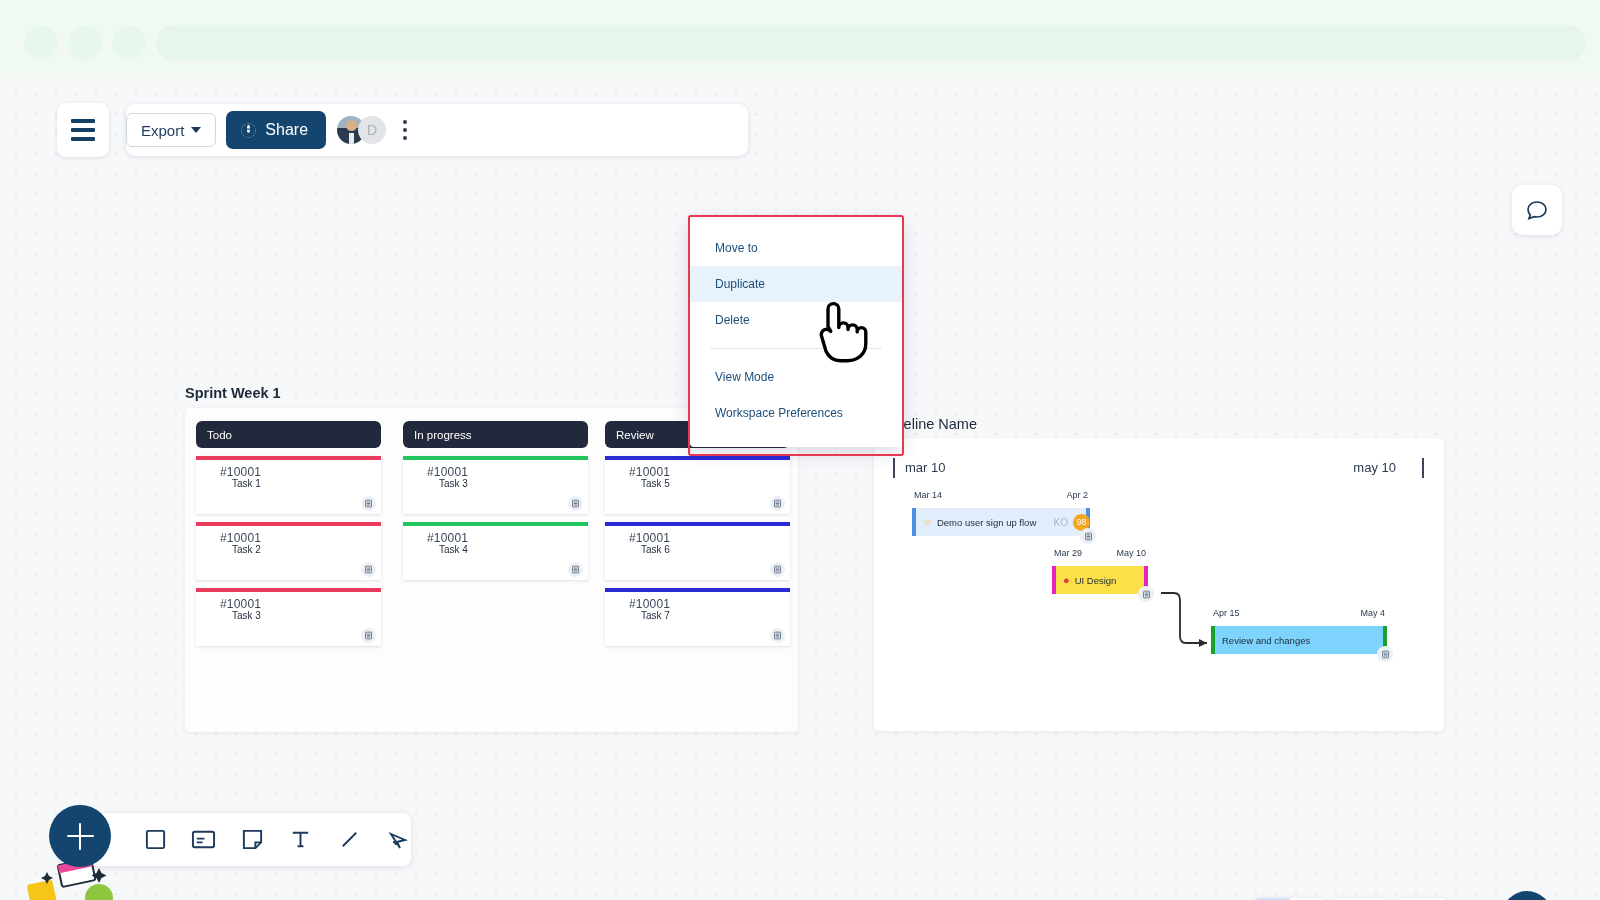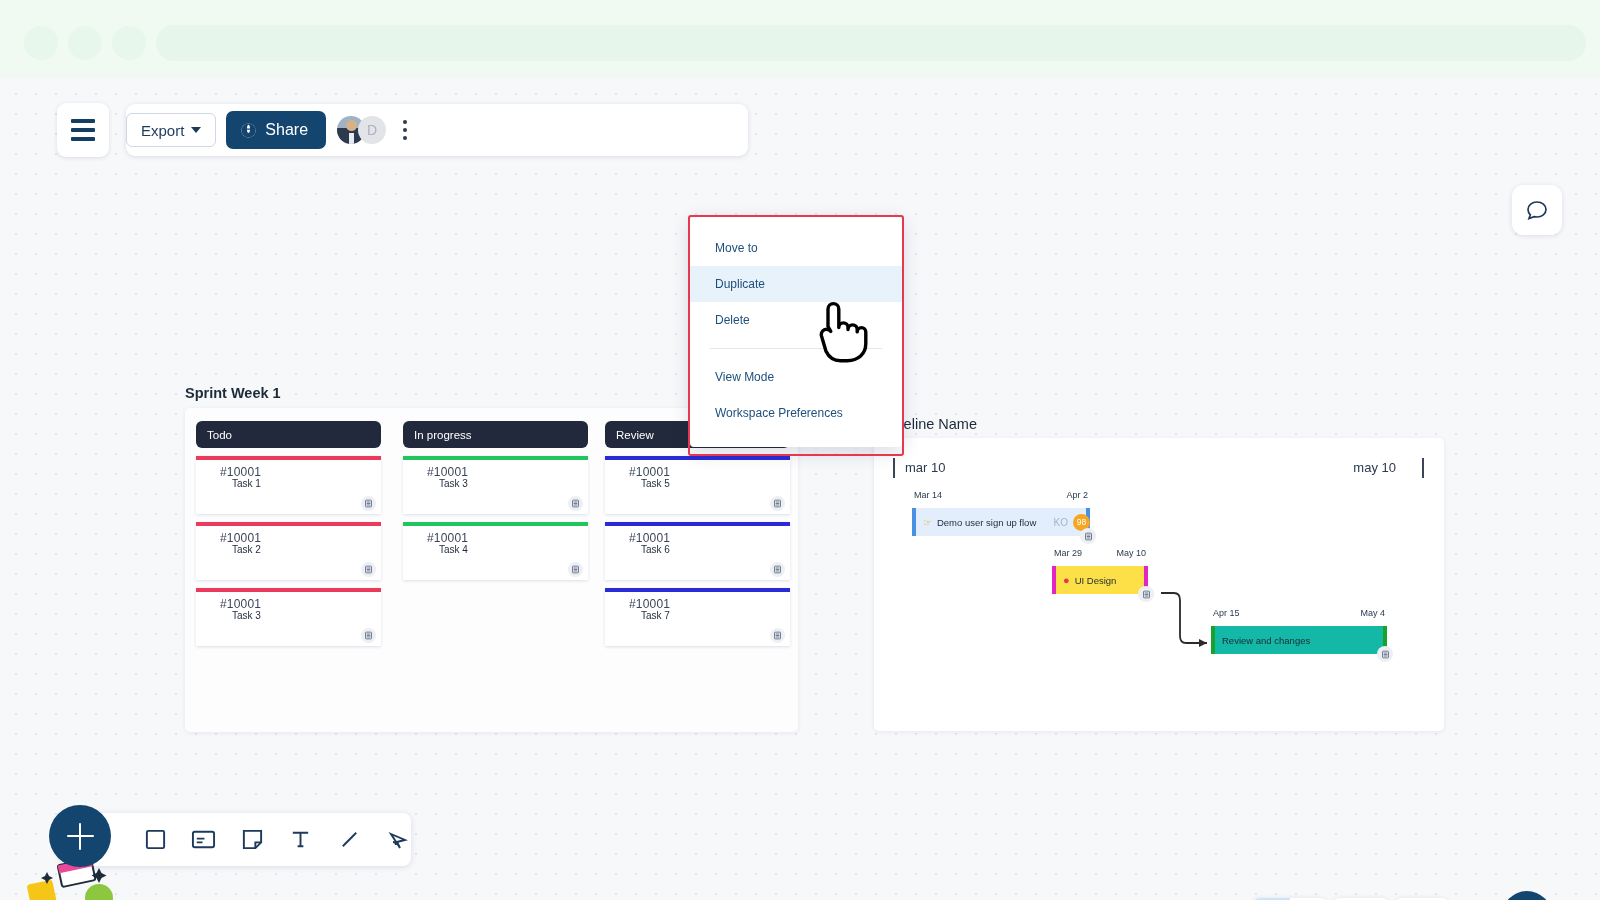--- a/index.html
+++ b/index.html
@@ -421,21 +421,21 @@
         <span>UI Design</span>
       </div>
       <div class="stack-ico">
         <svg width="9" height="9" viewBox="0 0 12 12" stroke="#4a5b70" fill="none" stroke-width="1">
             <rect x="2" y="1.5" width="8" height="9" rx="1"></rect>
             <path d="M3.5 4h5M3.5 6h5M3.5 8h5"></path>
           </svg>
       </div>
     </div>
 
-    <div class="tbar" style="left:337px; top:188px; width:176px; background:#14b8a6">
+    <div class="tbar" style="left:337px; top:188px; width:176px; background:#7dd3fc">
       <div class="lbl-start">Apr 15</div>
       <div class="lbl-end">May 4</div>
       <div class="cap l" style="background:#17a32b"></div>
       <div class="cap r" style="background:#17a32b"></div>
       <div class="body">
         <span>Review and changes</span>
       </div>
       <div class="stack-ico">
         <svg width="9" height="9" viewBox="0 0 12 12" stroke="#4a5b70" fill="none" stroke-width="1">
             <rect x="2" y="1.5" width="8" height="9" rx="1"></rect>

